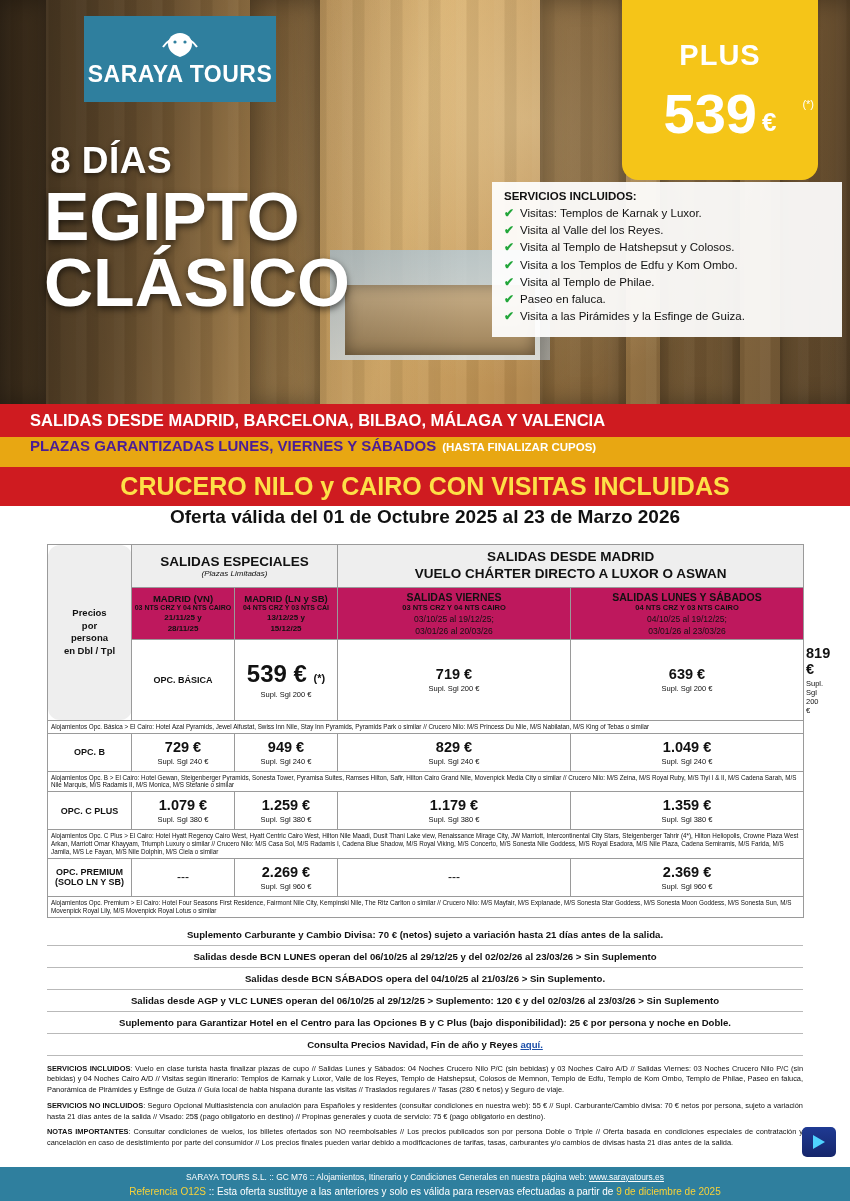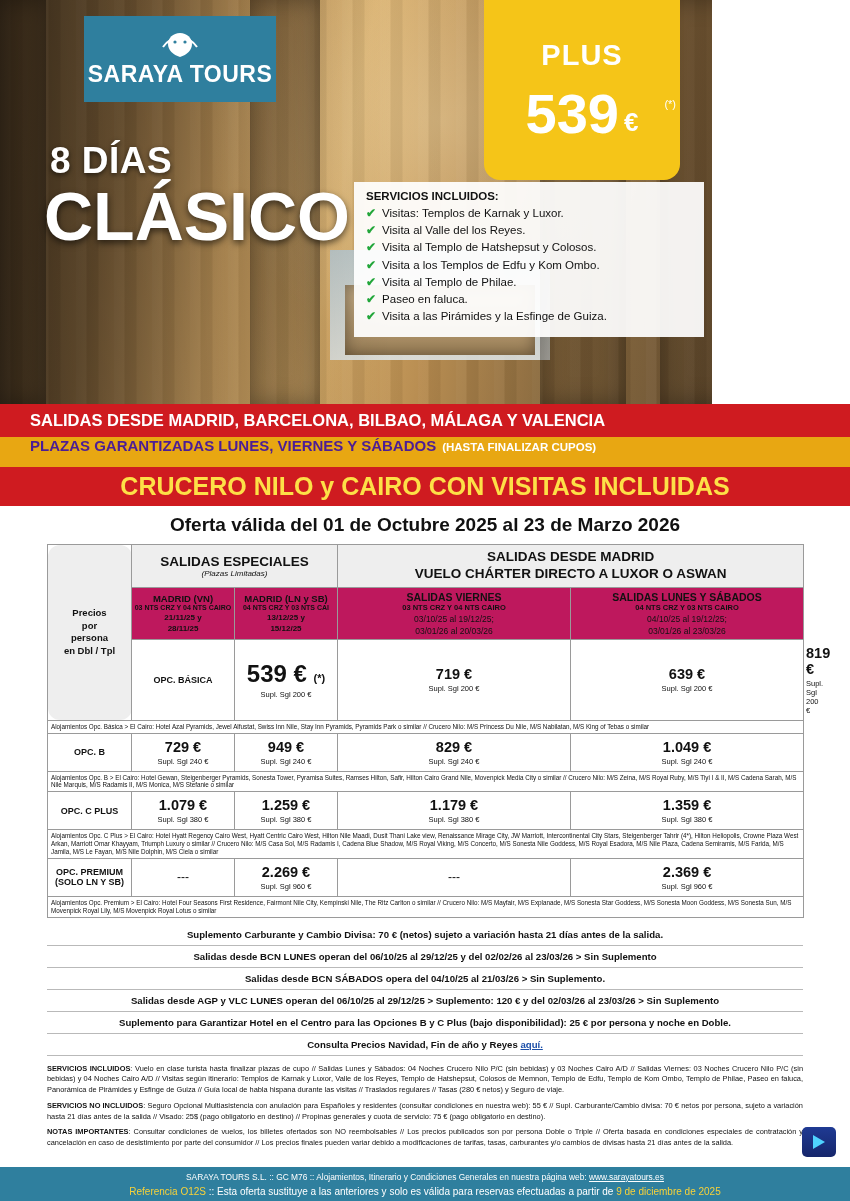--- a/index.html
+++ b/index.html
@@ -9,21 +9,21 @@
     font-family:"Liberation Sans", sans-serif;
     background:#ffffff;
     color:#111;
     position:relative;
     overflow:hidden;
   }
 
   
   .hero {
     position:relative;
-    width:712px; height:404px;
+    width:850px; height:404px;
     overflow:hidden;
     background:#b91c1c;
   }
   .hero-bg {
     position:absolute; inset:0;
     background:
       radial-gradient(circle at 62% 30%, rgba(255,240,200,0.35), rgba(0,0,0,0) 45%),
       linear-gradient(100deg,#6e5434 0%, #8d6b3f 18%, #c59a5c 34%, #d9ae6a 48%, #b88c4f 62%, #8a6a3e 78%, #6a5132 100%);
   }
   
@@ -121,21 +121,21 @@
   .banner-gold .b1 { color:#4c1d95; font-size:15px; font-weight:bold; margin-left:30px; }
   .banner-gold .b2 { color:#ffffff; font-size:11.5px; font-weight:bold; margin-left:6px; }
   .banner-red2 {
     width:850px; height:39px; background:#cf1b20;
     display:flex; align-items:center; justify-content:center;
   }
   .banner-red2 span { color:#fde047; font-size:25px; font-weight:bold; }
 
   .oferta {
     width:850px; height:38px;
-    display:flex; align-items:center; justify-content:center;
+    display:flex; align-items:flex-start; justify-content:center;
     background:#fff;
   }
   .oferta span { font-size:19px; font-weight:bold; color:#111; }
 
   
   .tablewrap { padding:0 47px; }
   table.prices {
     width:756px; border-collapse:collapse;
     table-layout:fixed;
   }
@@ -225,20 +225,21 @@
       <path d="M27 2c7 0 12 5 12 11 0 6-5 11-12 13-7-2-12-7-12-13C15 7 20 2 27 2z" fill="#ffffff"></path>
       <path d="M10 16c4-6 10-9 17-9s13 3 17 9" stroke="#ffffff" stroke-width="2" fill="none"></path>
       <circle cx="22" cy="11" r="1.6" fill="#2f7f9e"></circle>
       <circle cx="32" cy="11" r="1.6" fill="#2f7f9e"></circle>
     </svg>
     <div class="logo-text">SARAYA TOURS</div>
   </div>
 
   <div class="hero-title">
     <div class="hero-dias">8 DÍAS</div>
+    <div class="hero-big">EGIPTO</div>
     <div class="hero-big">CLÁSICO</div>
   </div>
 
   <div class="promo">
     <div class="promo-label">PLUS</div>
     <div class="promo-row">
       <div class="promo-price">539</div>
       <div class="promo-cur">€</div>
     </div>
   </div>

